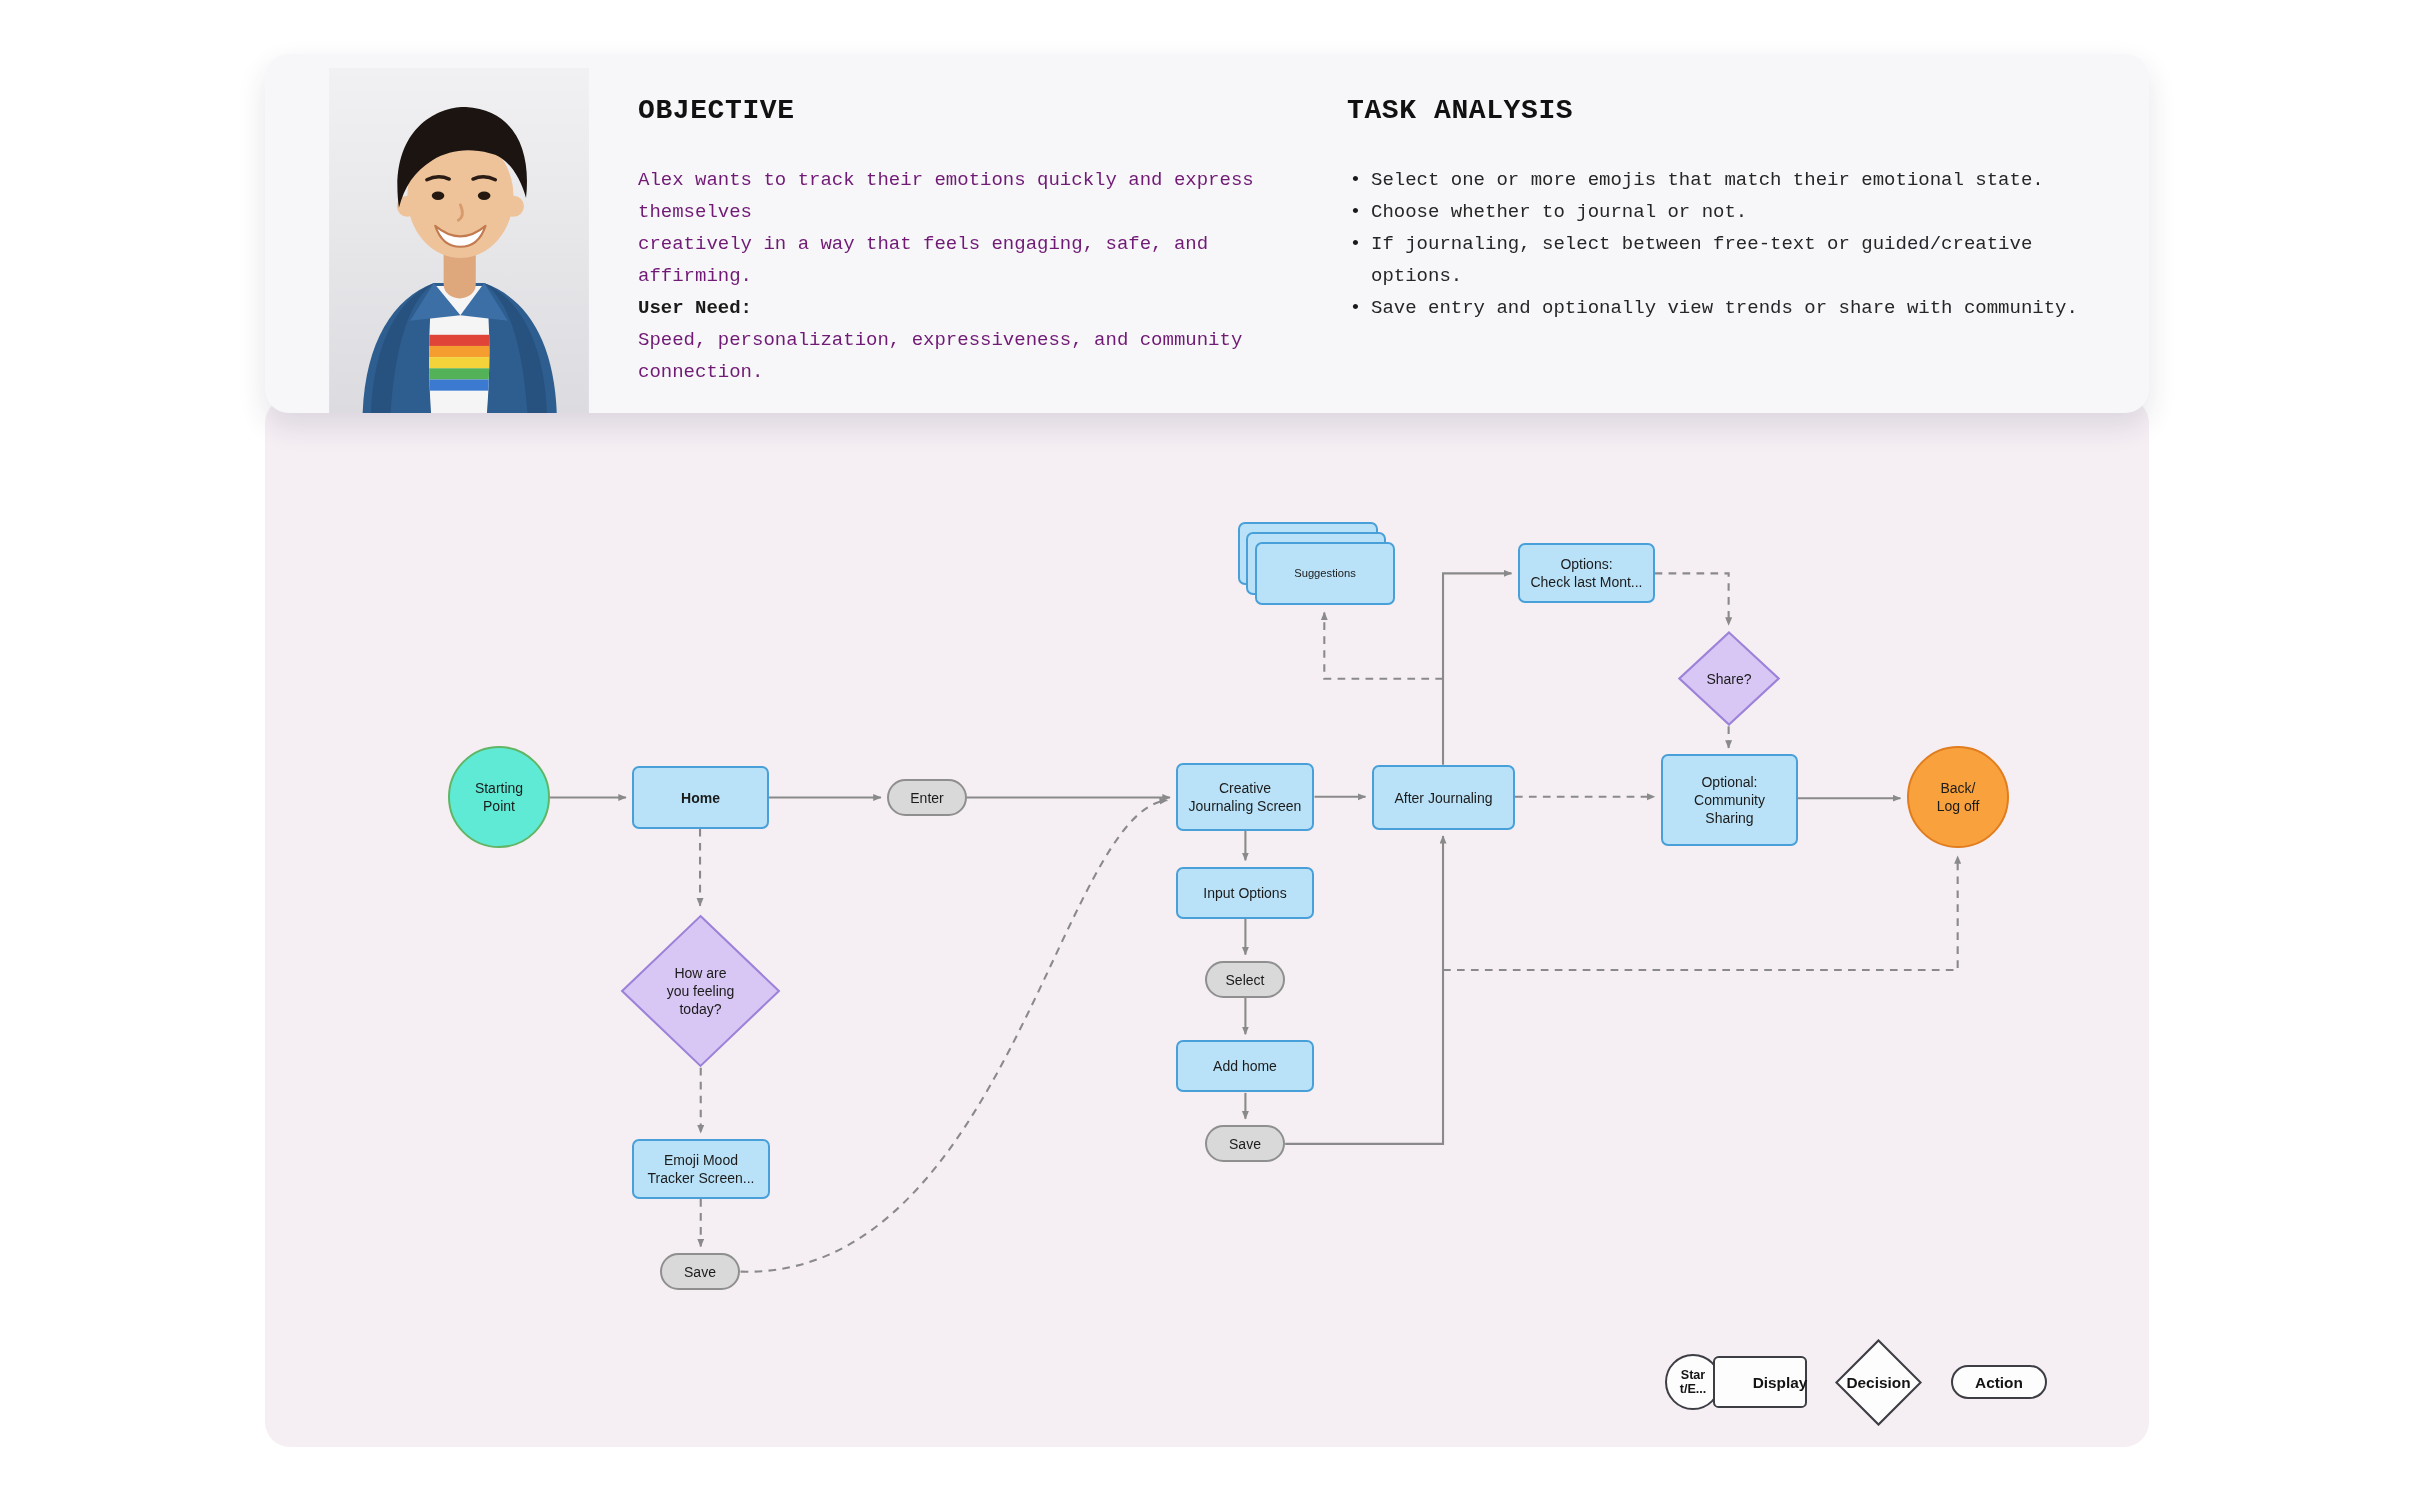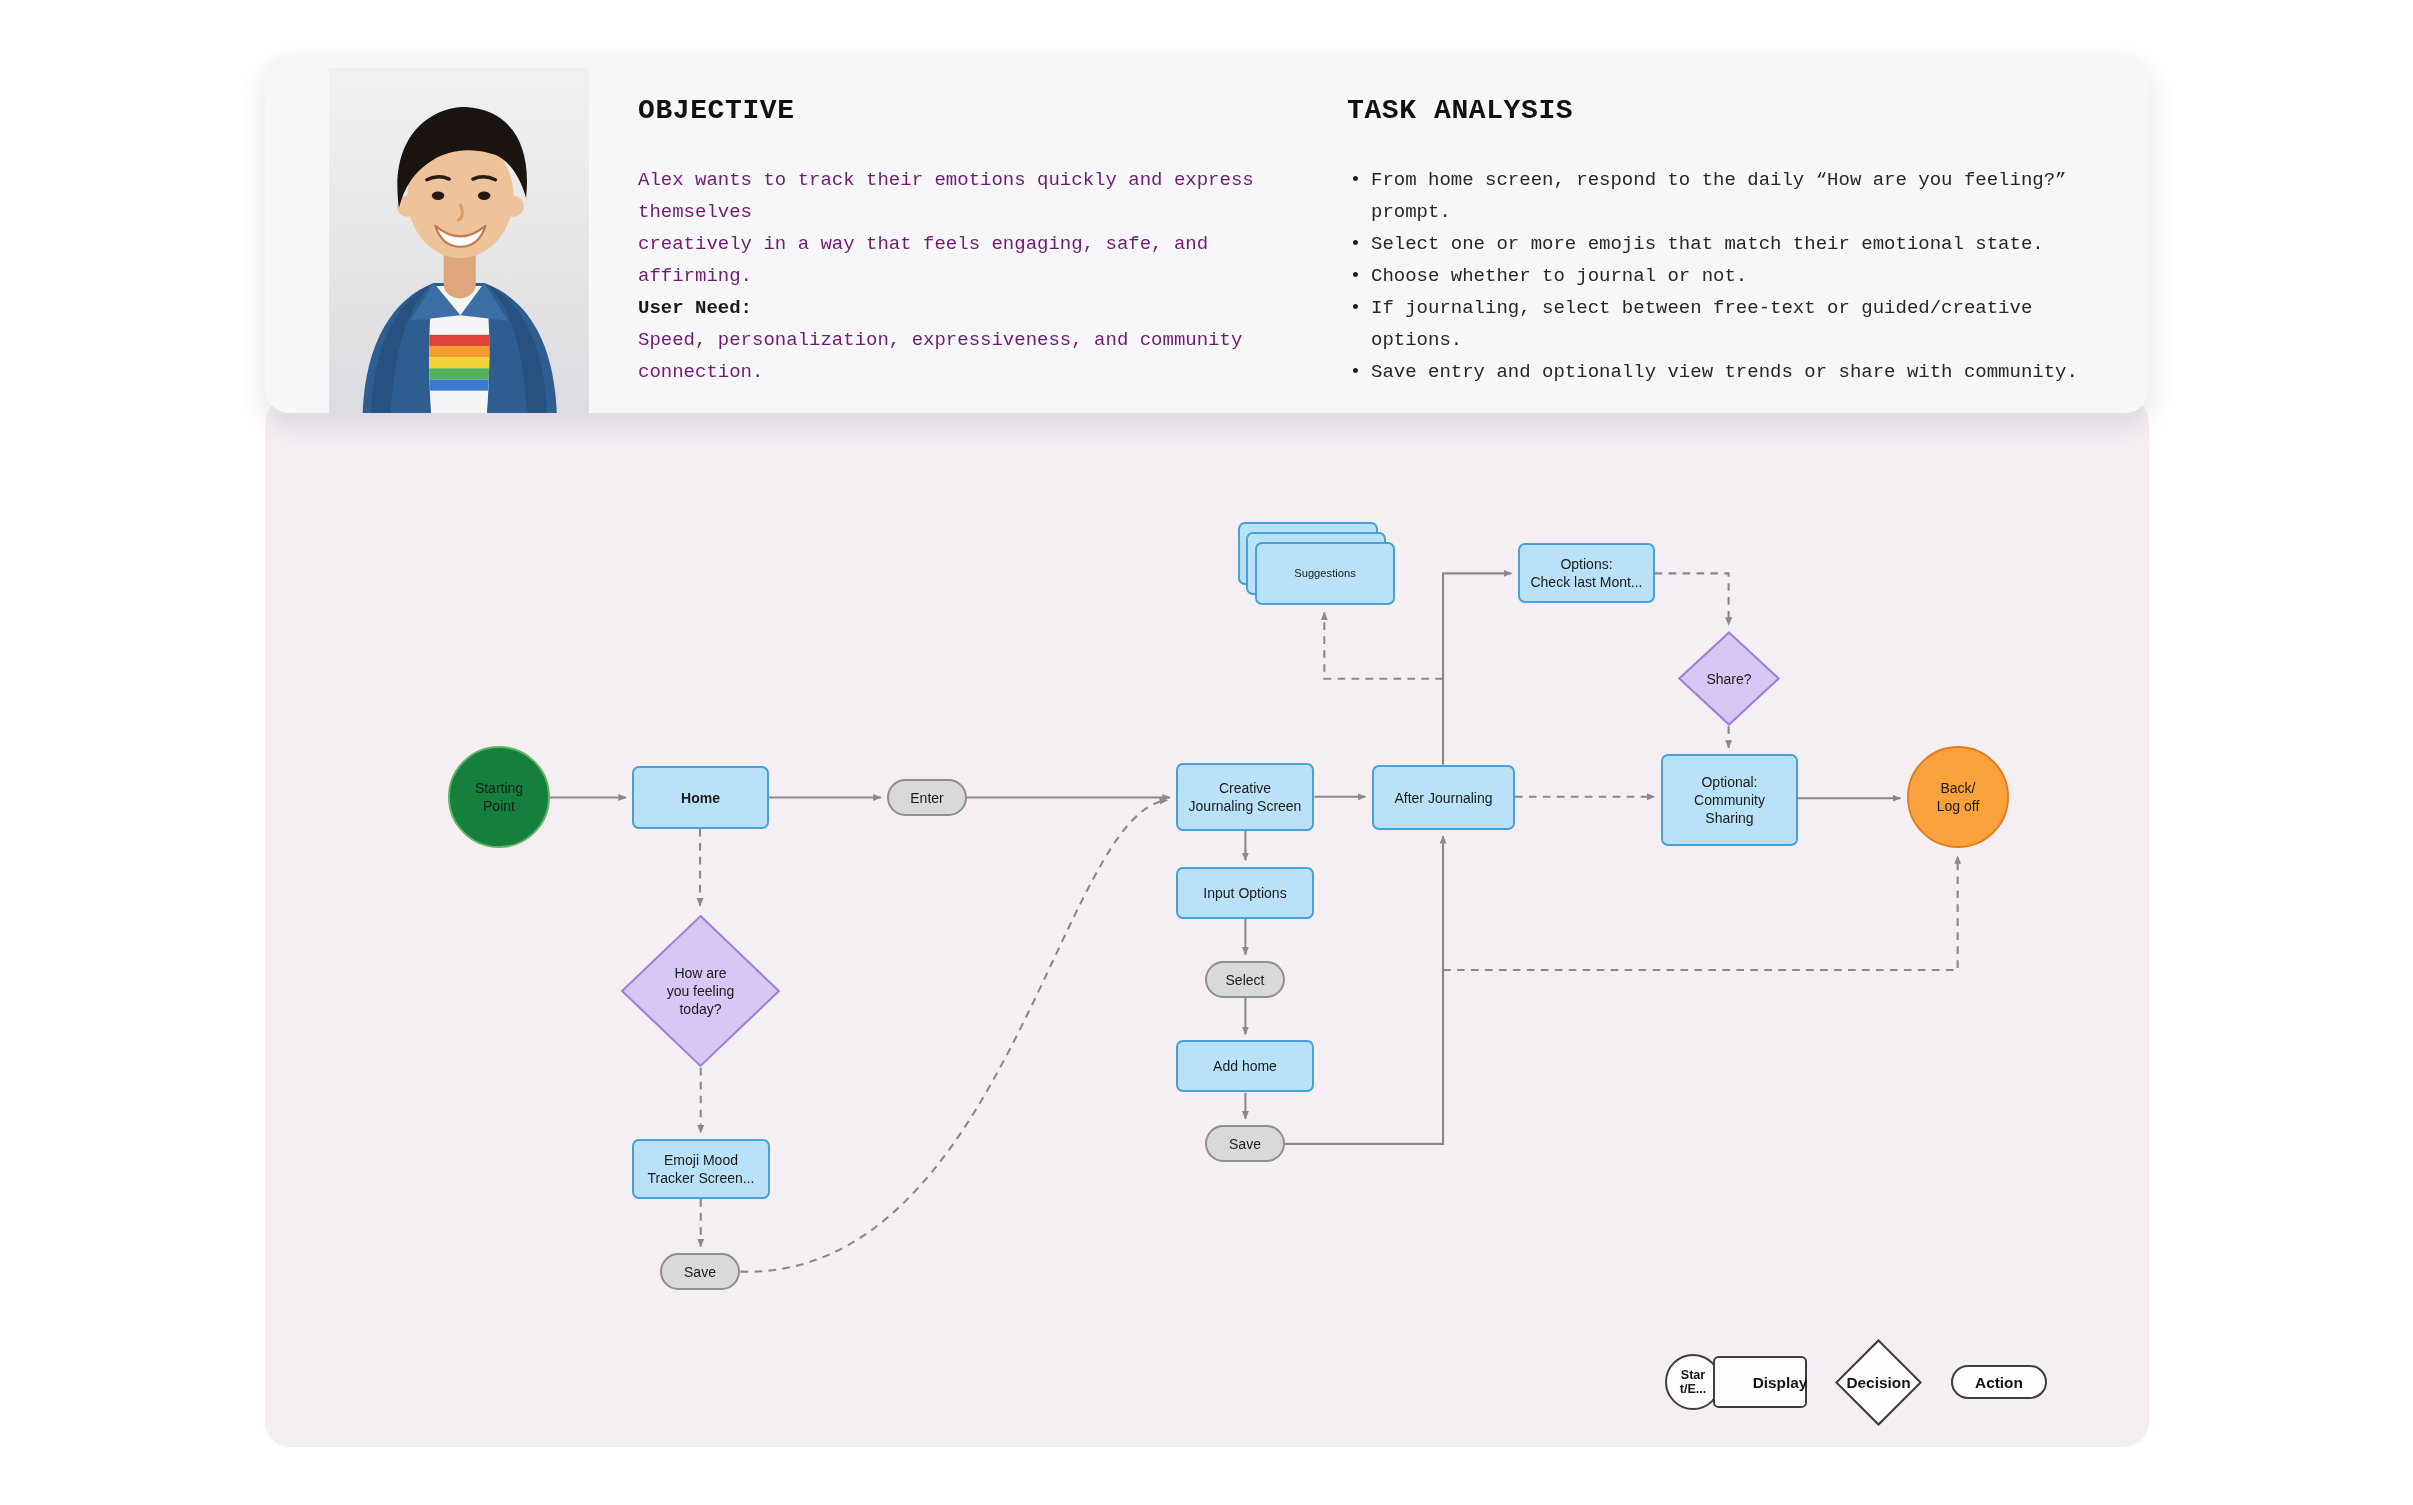--- a/index.html
+++ b/index.html
@@ -52,21 +52,21 @@
   .node { position:absolute; display:flex; align-items:center; justify-content:center; text-align:center; }
   .node .lbl { white-space:pre-line; font-size:14px; line-height:18px; color:#1b1b1b; }
 
   .node-rect {
     background:#b9e2f8; border:2.1px solid #49a0d9; border-radius:7px;
   }
   .node-pill {
     background:#d9d9d9; border:2.1px solid #8f8f8f; border-radius:21px;
   }
   .node-circle { border-radius:50%; }
-  .circle-green  { background:#15803d; border:2.1px solid #62b565; }
+  .circle-green  { background:#5eead4; border:2.1px solid #62b565; }
   .circle-orange { background:#f9a13c; border:2.1px solid #e07d1e; }
 
   .diamond-node svg { position:absolute; left:0; top:0; }
   .diamond-node .lbl { position:relative; z-index:1; }
 
   .stack-card {
     position:absolute; width:140px; height:63px;
     background:#b9e2f8; border:2.1px solid #49a0d9; border-radius:7px;
     display:flex; align-items:center; justify-content:center;
   }
@@ -142,21 +142,20 @@
     <p class="para">Alex wants to track their emotions quickly and express themselves
 creatively in a way that feels engaging, safe, and affirming.</p>
     <p class="para-bold">User Need:</p>
     <p class="para" style="margin-top:0;">Speed, personalization, expressiveness, and community
 connection.</p>
   </div>
 
   <div class="task-col">
     <div class="col-title">TASK ANALYSIS</div>
     <ul class="bullets">
-      <li>From home screen, respond to the daily “How are you feeling?” prompt.</li>
       <li>Select one or more emojis that match their emotional state.</li>
       <li>Choose whether to journal or not.</li>
       <li>If journaling, select between free-text or guided/creative options.</li>
       <li>Save entry and optionally view trends or share with community.</li>
     </ul>
   </div>
 </div>
 
 <div class="flow-area">
 

